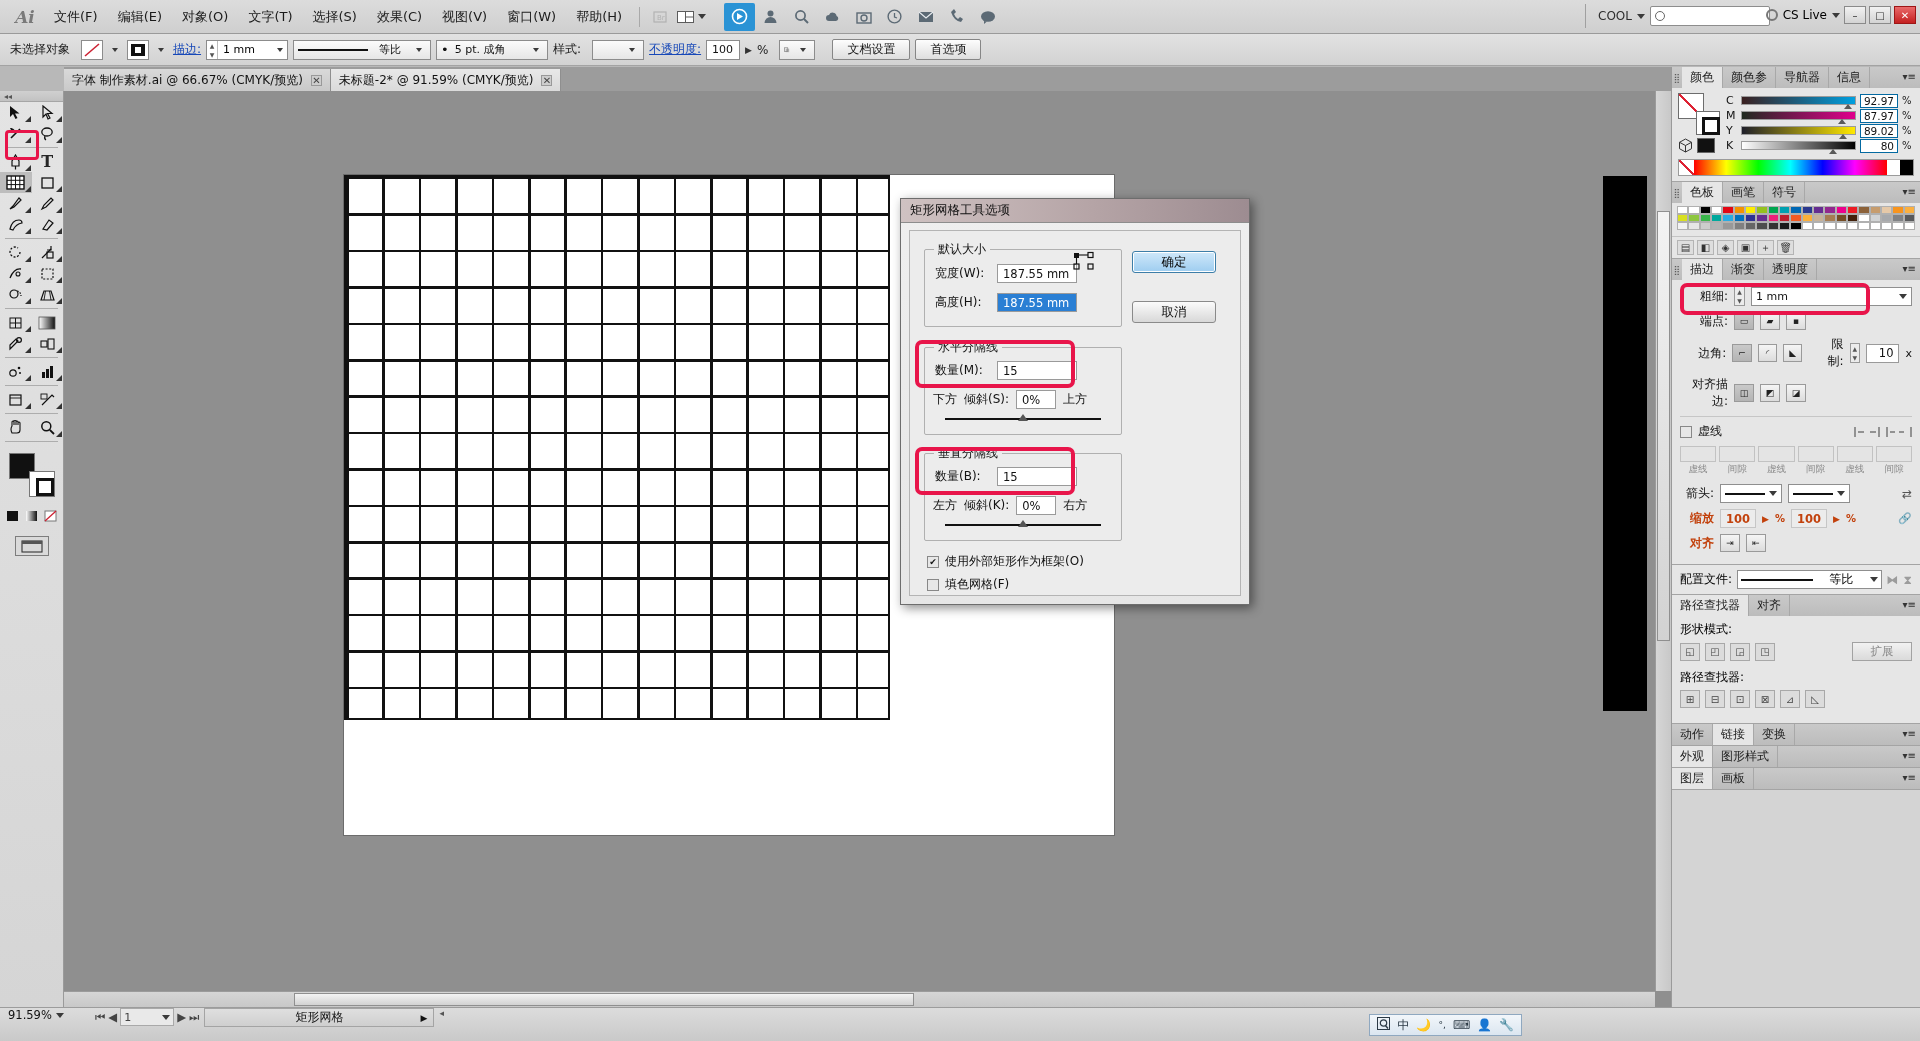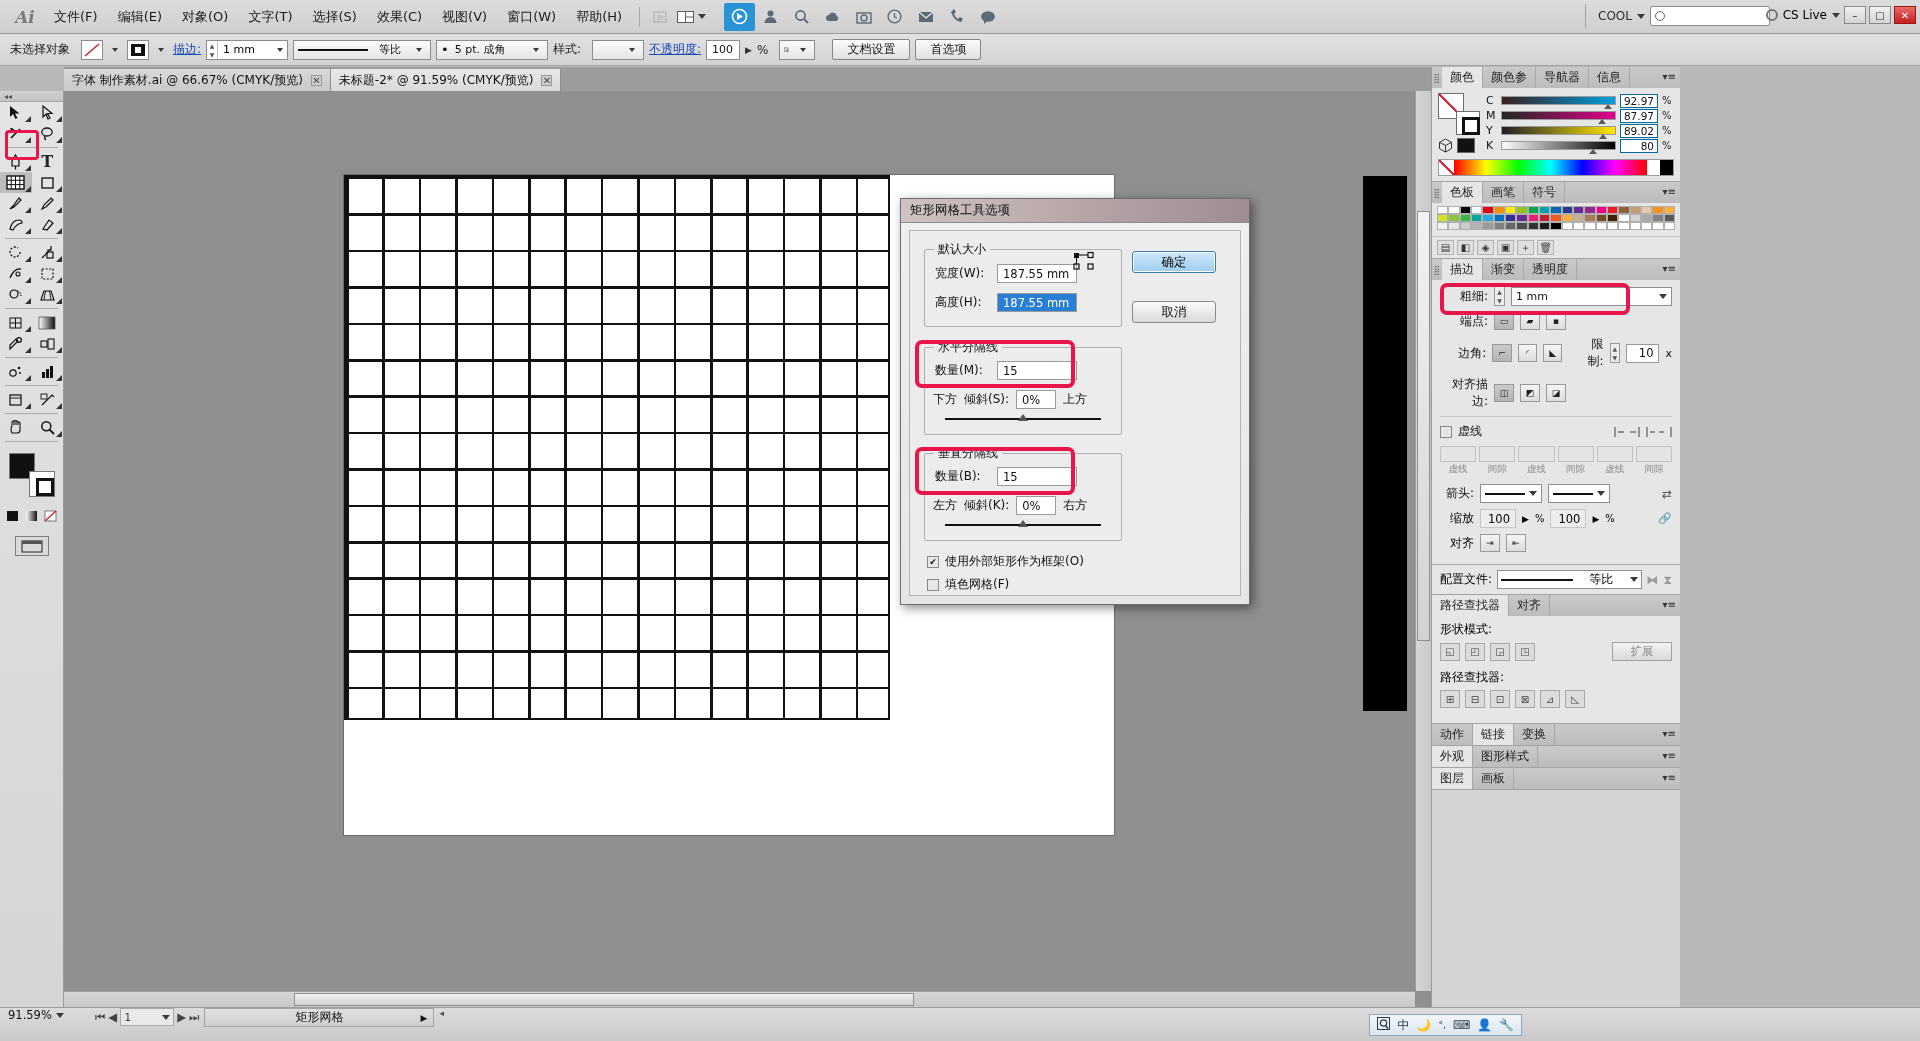--- a/index.html
+++ b/index.html
@@ -3,21 +3,21 @@
 <meta charset="utf-8">
 <style>
   * { box-sizing: border-box; margin:0; padding:0; }
   html,body { width:1920px; height:1041px; overflow:hidden; }
   body {
     font-family: "DejaVu Sans", "Liberation Sans", sans-serif;
     font-size: 12px;
     background: #b8b8b8;
     -webkit-font-smoothing: none;
   }
-  .app { position:relative; width:1680px; height:1041px;padding-left:20px; }
+  .app { position:relative; width:1920px; height:1041px;padding-left:20px; }
 
   
   .menubar {
     position:absolute; left:0; top:0; width:1920px; height:34px;
     background: linear-gradient(#dcdcdc,#cfcfcf);
     border-bottom:1px solid #9a9a9a;
     display:flex; align-items:center;
   }
   .ai-logo {
     width:38px; height:26px; margin-left:6px;
@@ -279,21 +279,21 @@
   .sb-lbl { width:48px; text-align:right; font-size:12px; }
   .sb-combo { flex:1; height:19px; background:#fff; border:1px solid #8f8f8f;
               display:flex;align-items:center;justify-content:space-between; padding:0 4px; font-size:11px; }
   .sb-btn { width:20px;height:18px; border:1px solid #9a9a9a; background:linear-gradient(#f5f5f5,#dcdcdc);
             display:flex;align-items:center;justify-content:center; font-size:9px; color:#222; }
   .sb-btn.on { background:linear-gradient(#c9c9c9,#b4b4b4); }
   .dash-row { display:flex; gap:3px; margin:4px 0 1px; }
   .dash-in { flex:1; height:16px; background:#e4e4e4; border:1px solid #c2c2c2; }
   .dash-lbls { display:flex; gap:3px; font-size:9.5px; color:#8a8a8a; }
   .dash-lbls span { flex:1; text-align:center; }
-  .muted { color:#000000; }
+  .muted { color:#c2410c;font-weight:bold; }
 
   .pf-row { display:flex; align-items:center; gap:5px; padding:5px 8px; font-size:12px; }
   .pf-combo { flex:1; height:19px; background:#fff;border:1px solid #8f8f8f;
               display:flex;align-items:center;justify-content:space-between;padding:0 3px; }
 
   .pathfinder-body { padding:5px 8px 7px; font-size:12px; }
   .pf-icons { display:flex; gap:5px; align-items:center; margin:4px 0 8px; }
   .pf-ic { width:20px;height:18px;border:1px solid #a8a8a8;background:#dcdcdc;
            display:flex;align-items:center;justify-content:center;font-size:10px;color:#444; }
   .pf-expand { margin-left:auto; width:60px;height:19px;border:1px solid #a2a2a2;

